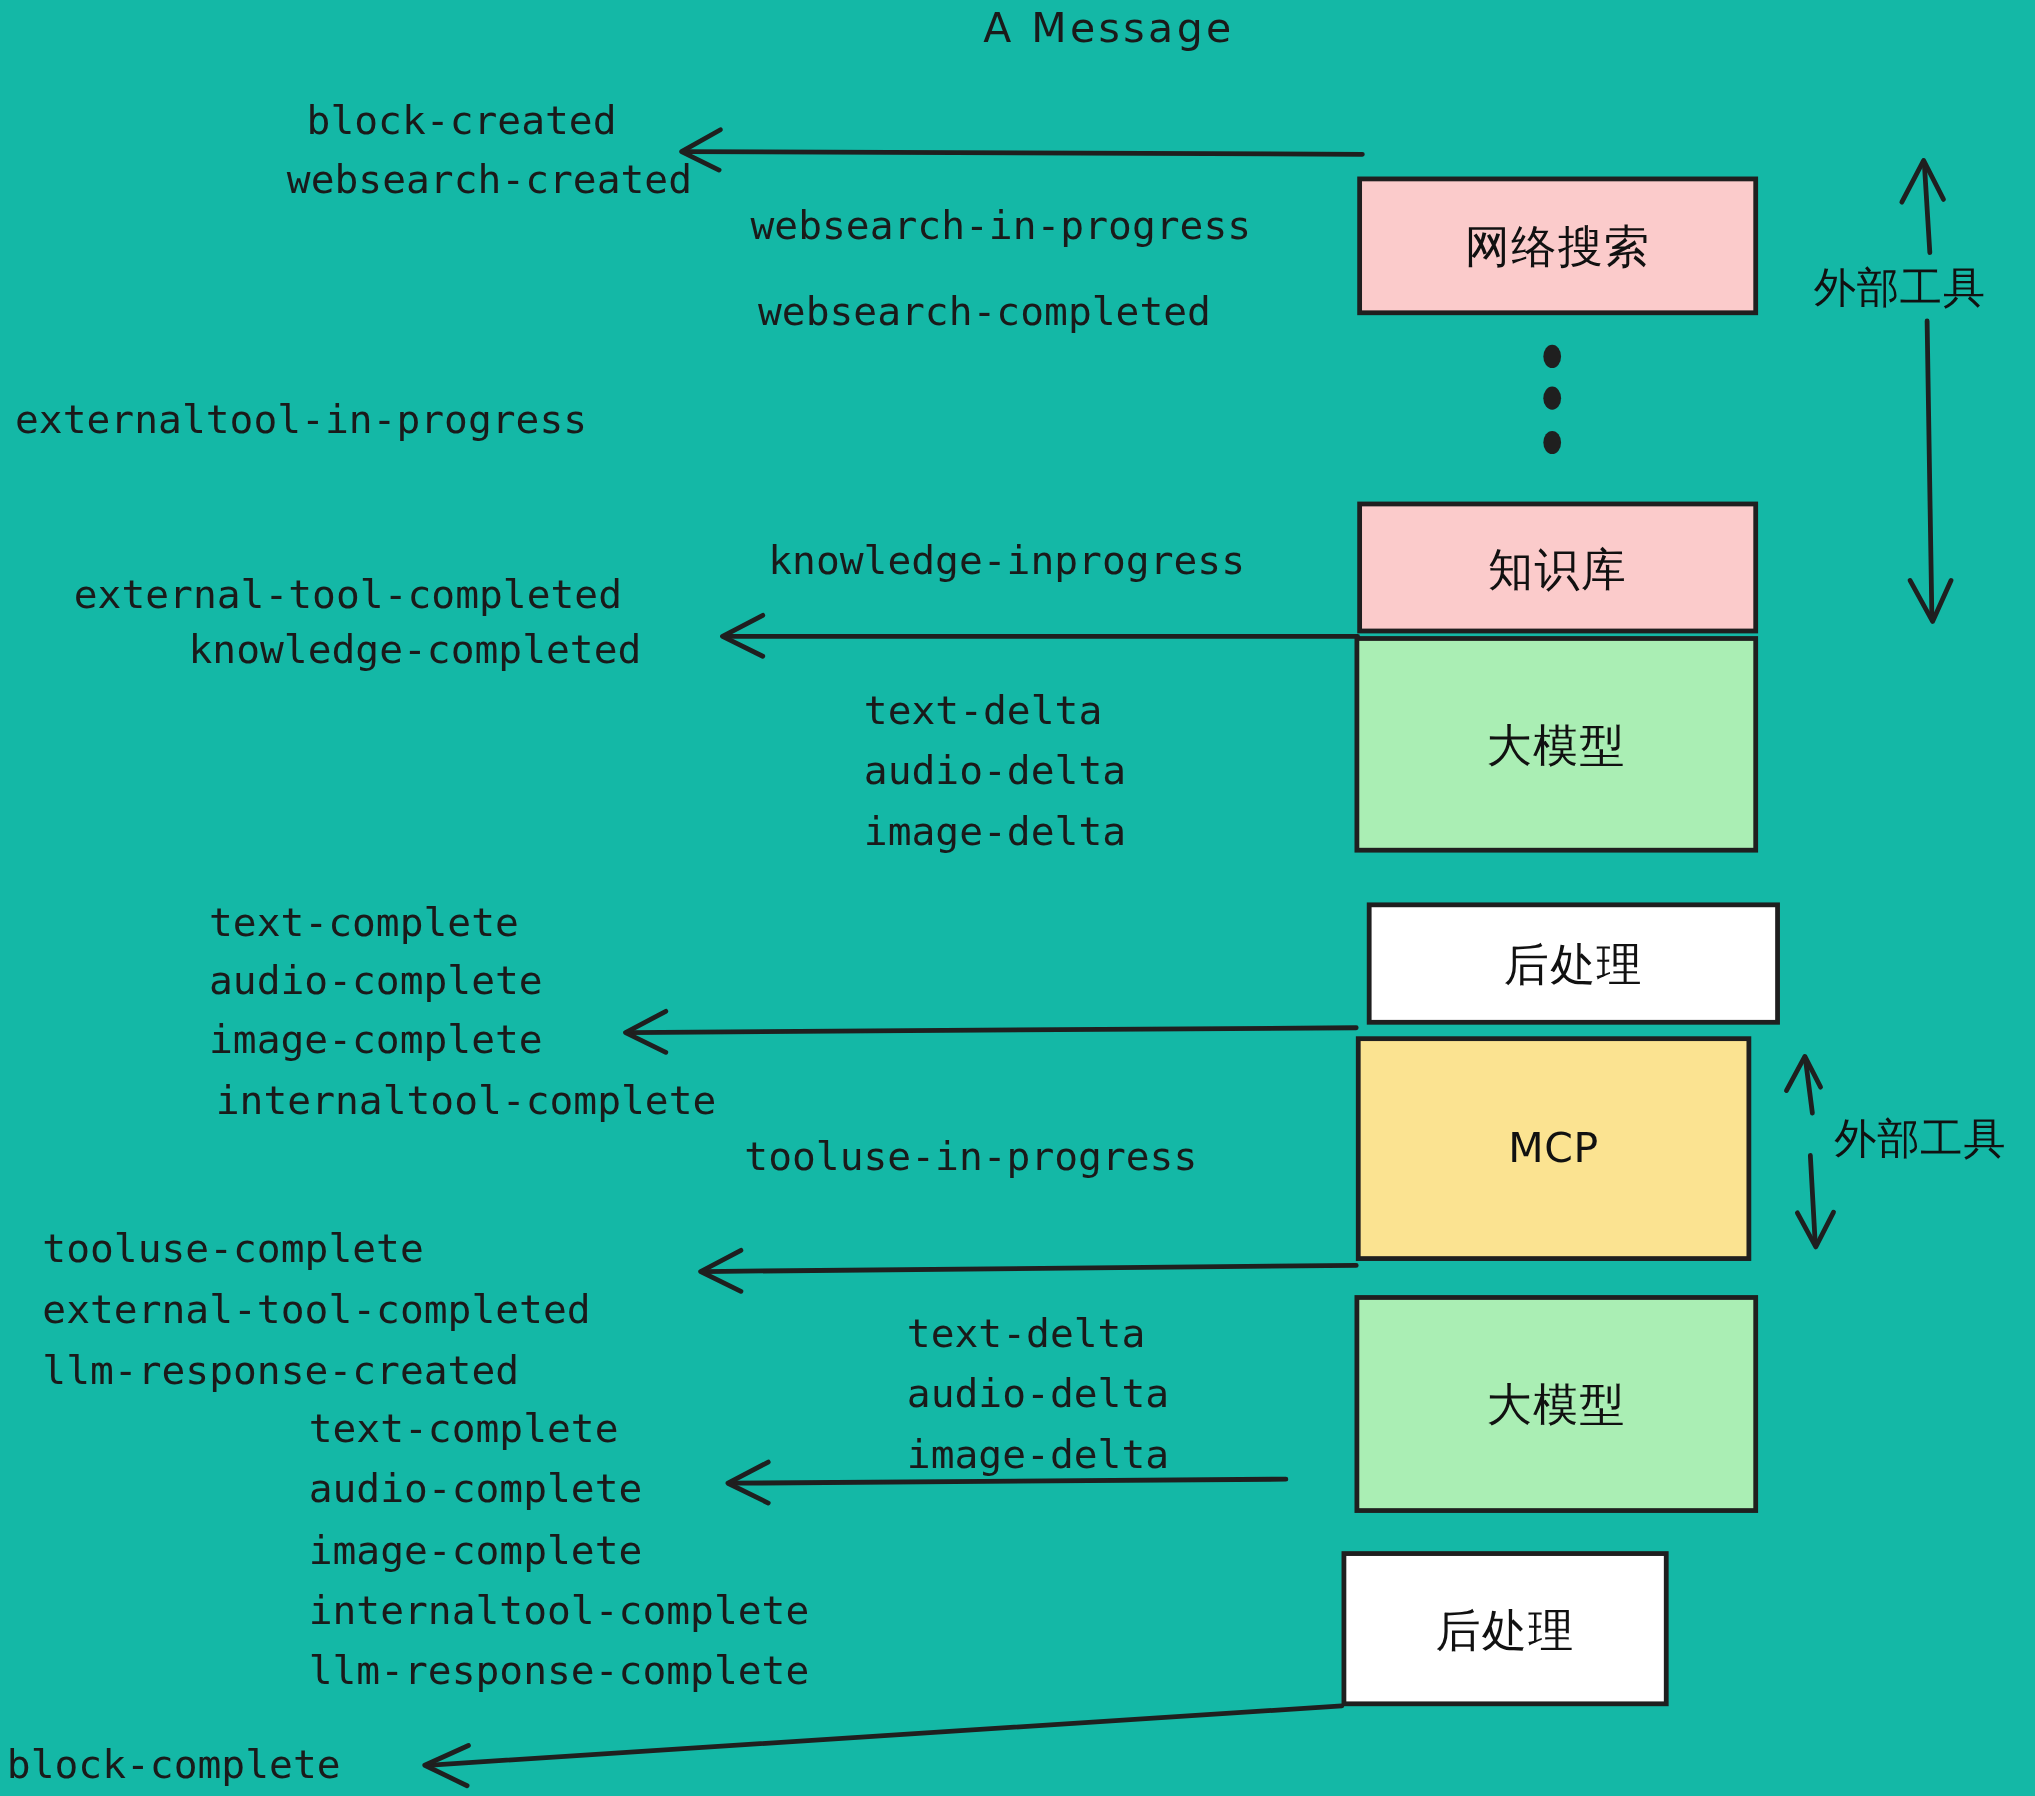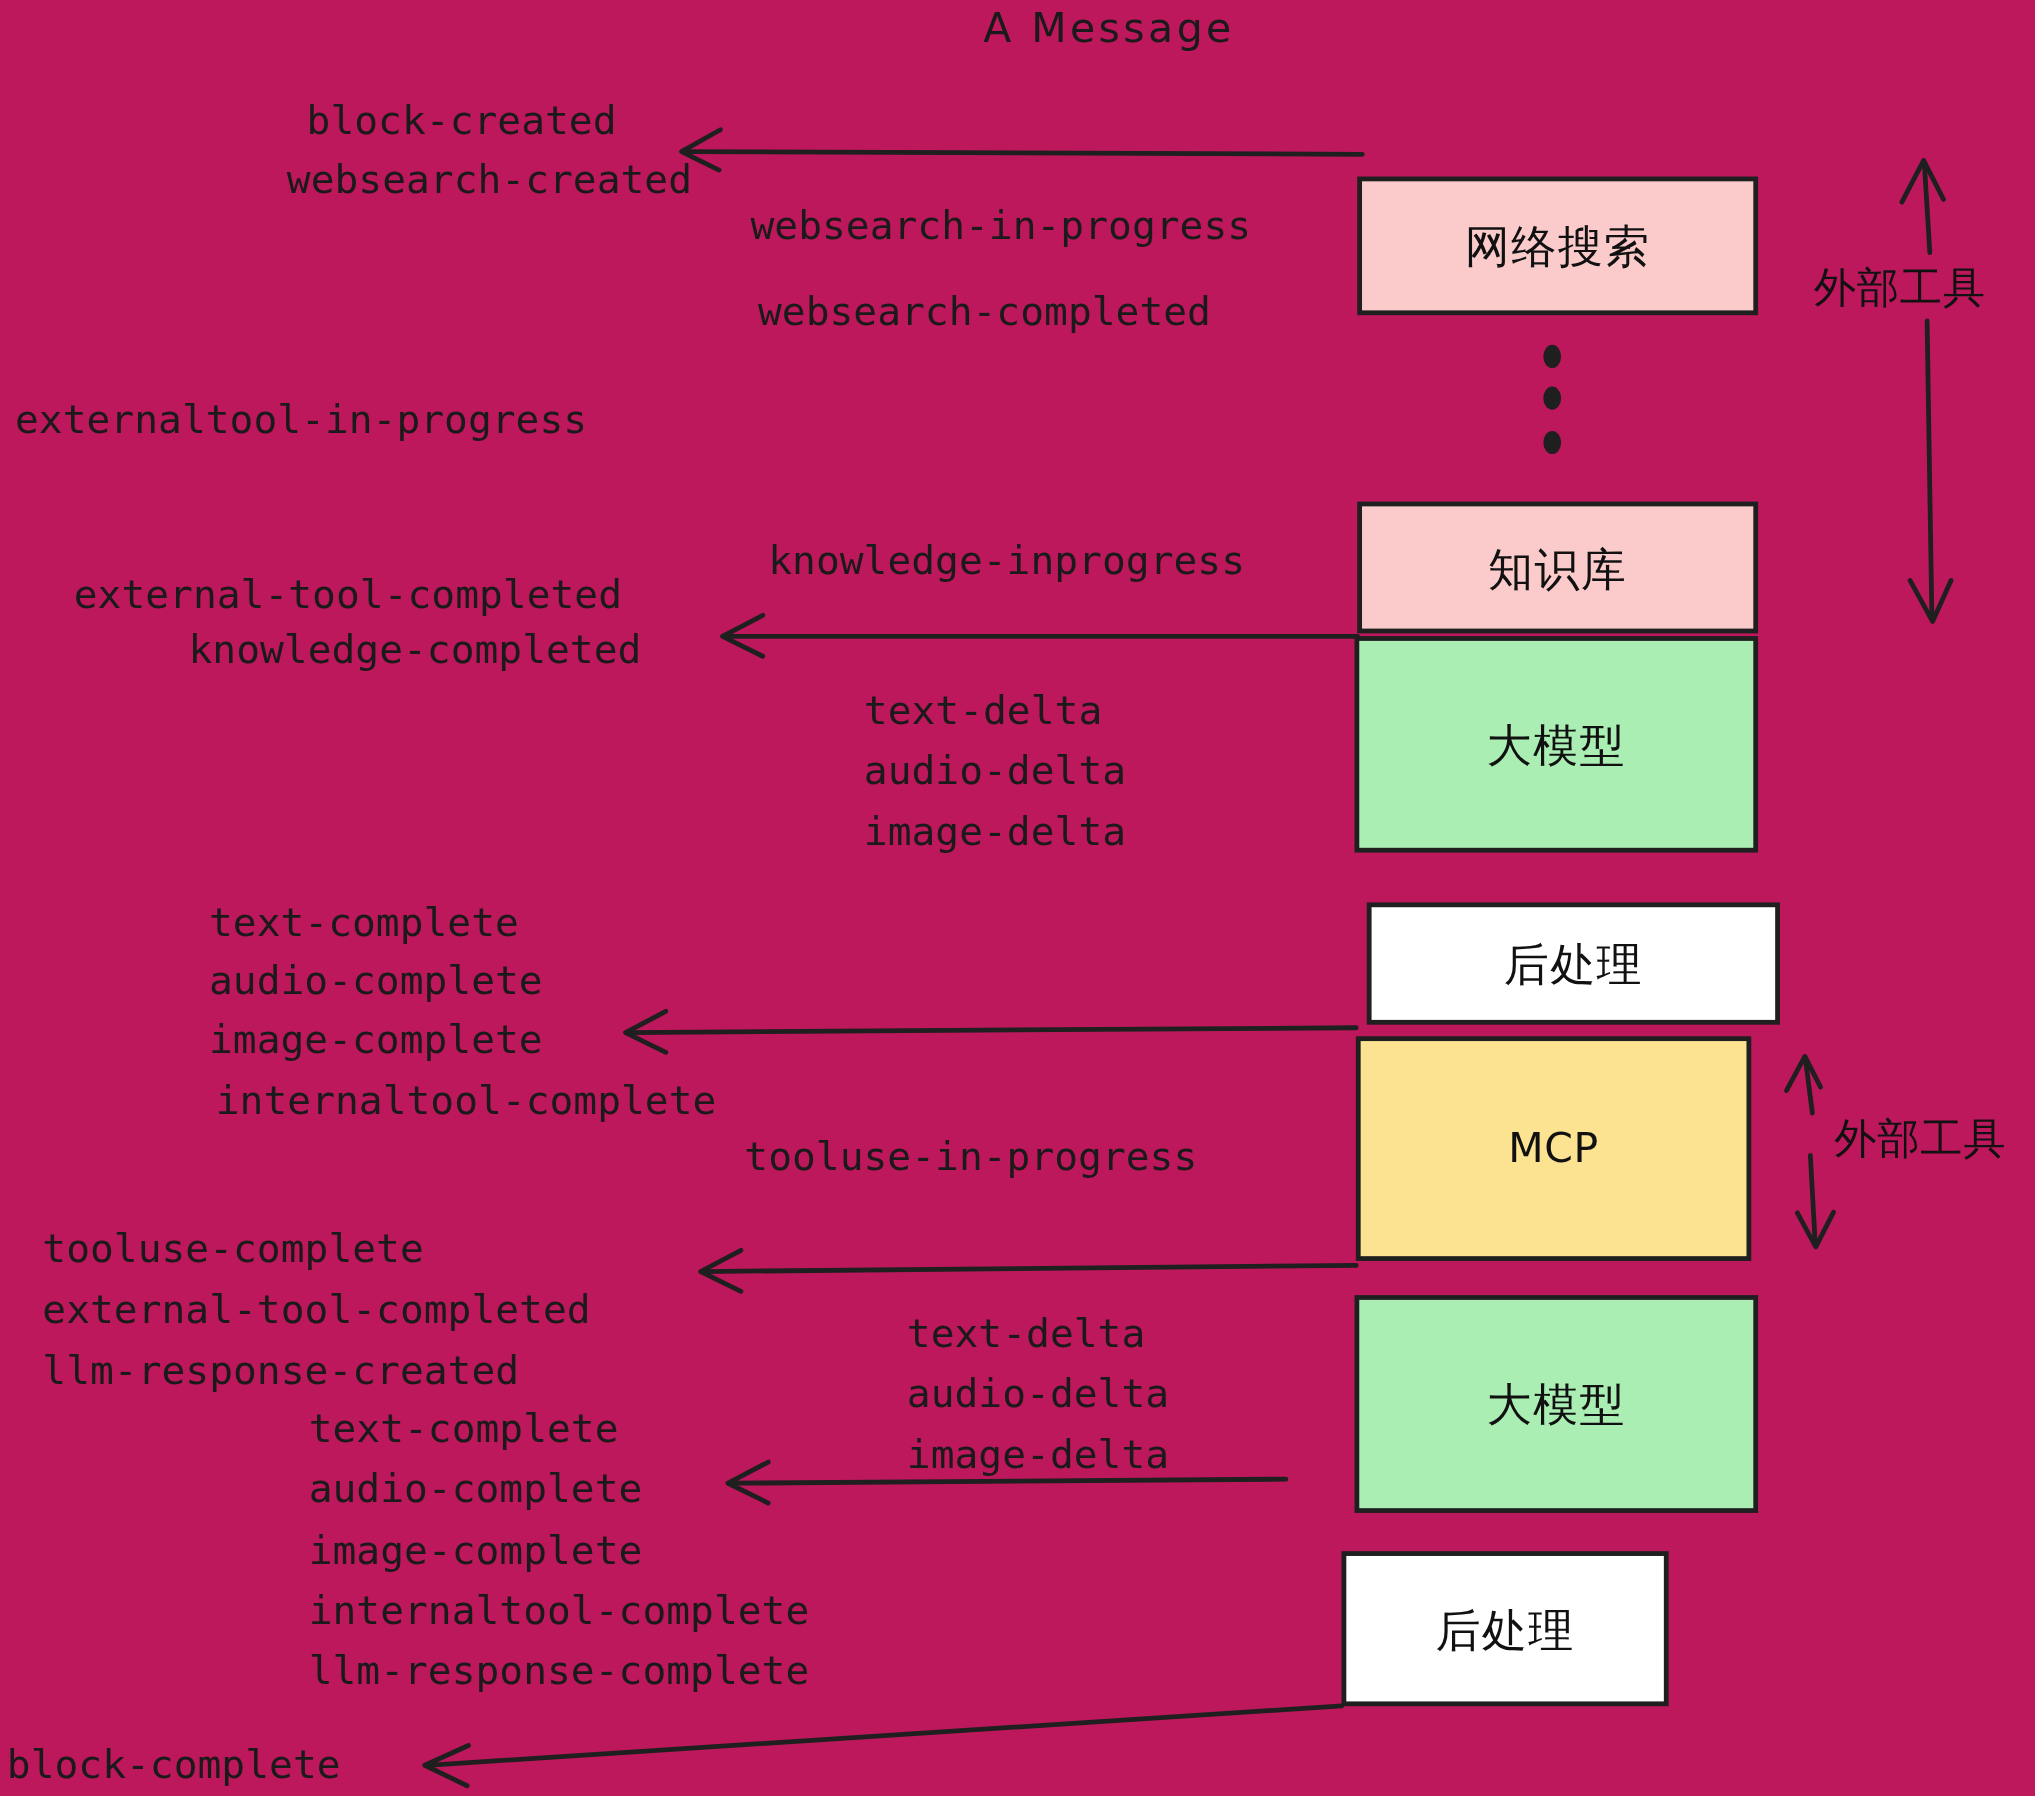--- a/index.html
+++ b/index.html
@@ -1,18 +1,18 @@
 <!DOCTYPE html>
 <html style="font-size:11px"><head>
 <meta charset="utf-8">
 <style>
   html,body{margin:0;padding:0;background:#ffffff;}
   body{width:2035px;height:1796px;overflow:hidden;
        font-family:"DejaVu Sans Mono","Liberation Mono",monospace;}
-  #stage{position:relative;width:2035px;height:1796px;background:#be185d;}
+  #stage{position:relative;width:2035px;height:1796px;background:#14b8a6;}
   svg.layer{position:absolute;left:0;top:0;width:2035px;height:1796px;}
   .mono{font-family:"DejaVu Sans Mono","Liberation Mono",monospace;
         font-size:58px; fill:#1a1a1a; letter-spacing:0px;}
   .title{font-family:"DejaVu Sans","Liberation Sans",sans-serif;
          font-size:60px; fill:#1a1a1a; letter-spacing:5px;}
   .cjk{font-family:"DejaVu Sans","Liberation Sans",sans-serif;
        font-size:66px; fill:#111; letter-spacing:2px;}
   .cjk-side{font-family:"DejaVu Sans","Liberation Sans",sans-serif;
        font-size:62px; fill:#111; letter-spacing:1px;}
   .boxlbl-en{font-family:"DejaVu Sans","Liberation Sans",sans-serif;

